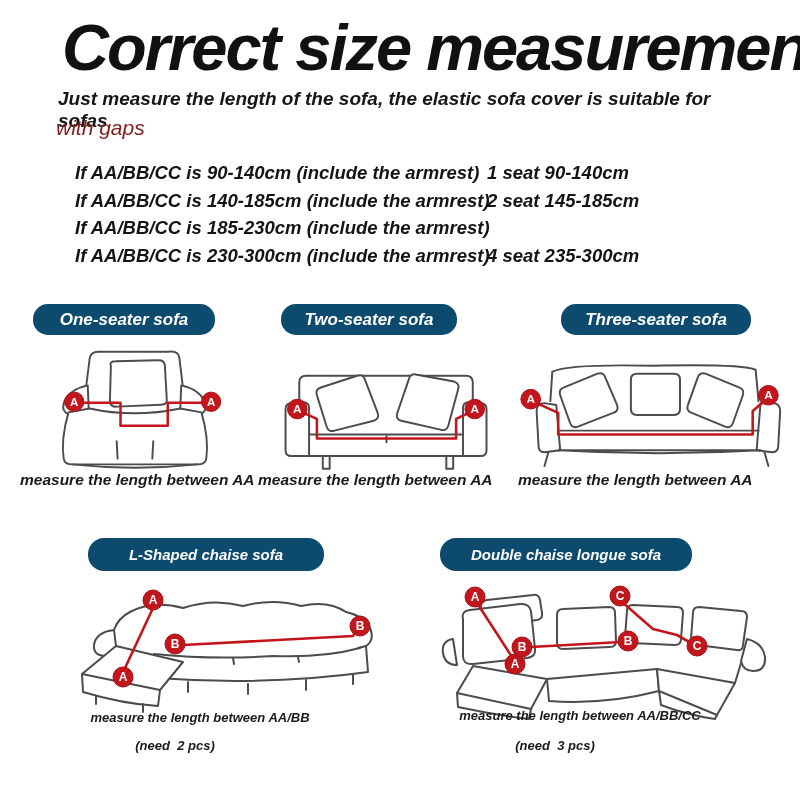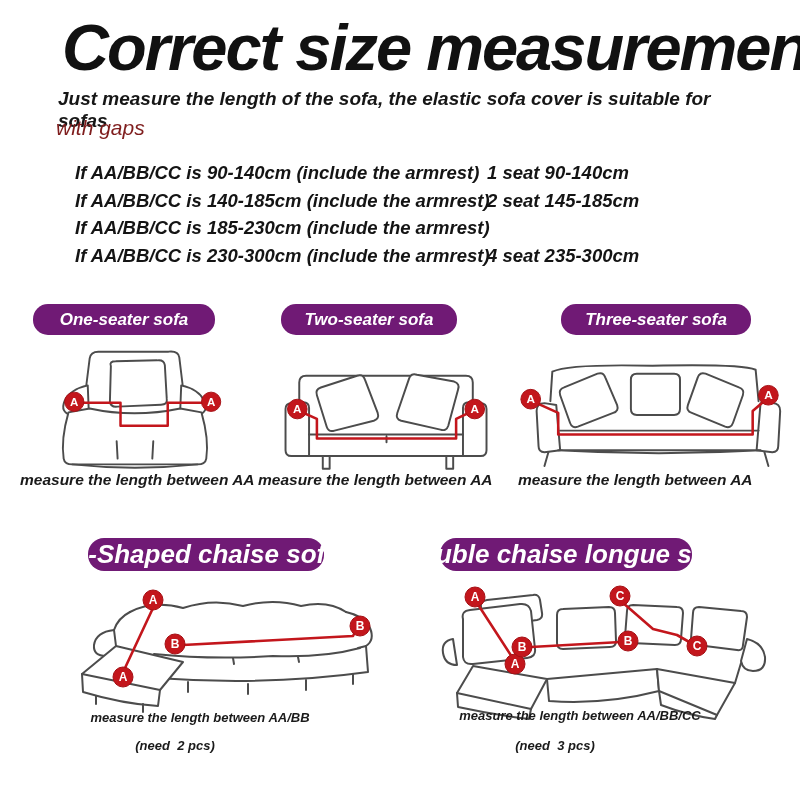--- a/index.html
+++ b/index.html
@@ -22,25 +22,25 @@
   }
   .size-table{position:absolute;left:75px;top:162px;width:700px;}
   .trow{position:relative;height:27.5px;}
   .trow span{
     position:absolute;top:0;font-size:18.5px;font-weight:bold;font-style:italic;
     white-space:nowrap;color:#141414;
   }
   .cond{left:0;}
   .res{left:412px;}
   .pill{
-    position:absolute;background:#701a75;border-radius:15px;
+    position:absolute;background:#0c4a6e;border-radius:15px;
     display:flex;align-items:center;justify-content:center;
     color:#fff;font-weight:bold;font-style:italic;font-size:17px;white-space:nowrap;
   }
-  .pill.big{font-size:26px;border-radius:16px;}
+  .pill.big{font-size:15px;border-radius:16px;}
   .fig{position:absolute;}
   .fig svg{display:block;width:100%;height:100%;}
   .sk{fill:none;stroke:#4c4c4c;stroke-width:2;stroke-linecap:round;stroke-linejoin:round;}
   .skf{fill:#ffffff;stroke:#4c4c4c;stroke-width:2;stroke-linecap:round;stroke-linejoin:round;}
   .red{fill:none;stroke:#c3161c;stroke-width:2.6;stroke-linecap:round;stroke-linejoin:round;}
   .marker circle{fill:#c3161c;stroke:#a51015;stroke-width:1;}
   .marker text{
     fill:#ffffff;font-family:"Liberation Sans",sans-serif;font-size:12px;font-weight:bold;
     text-anchor:middle;
   }

